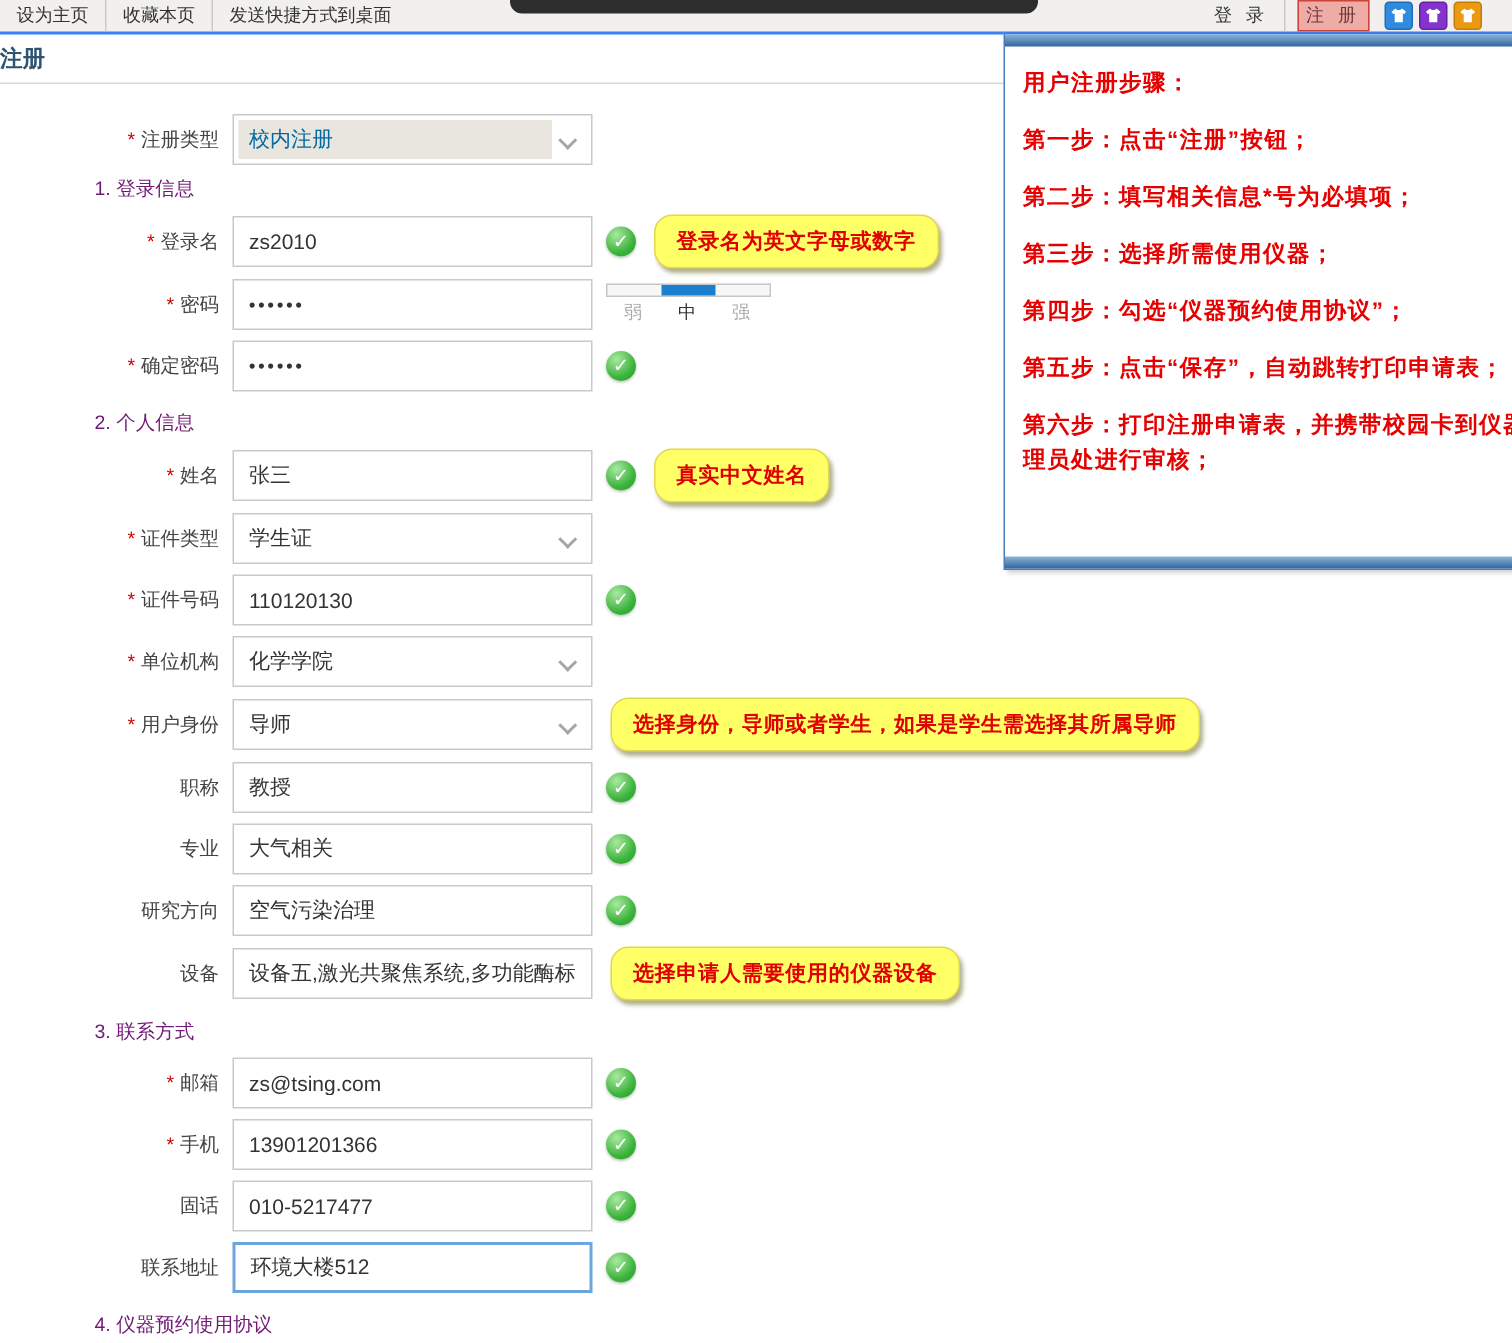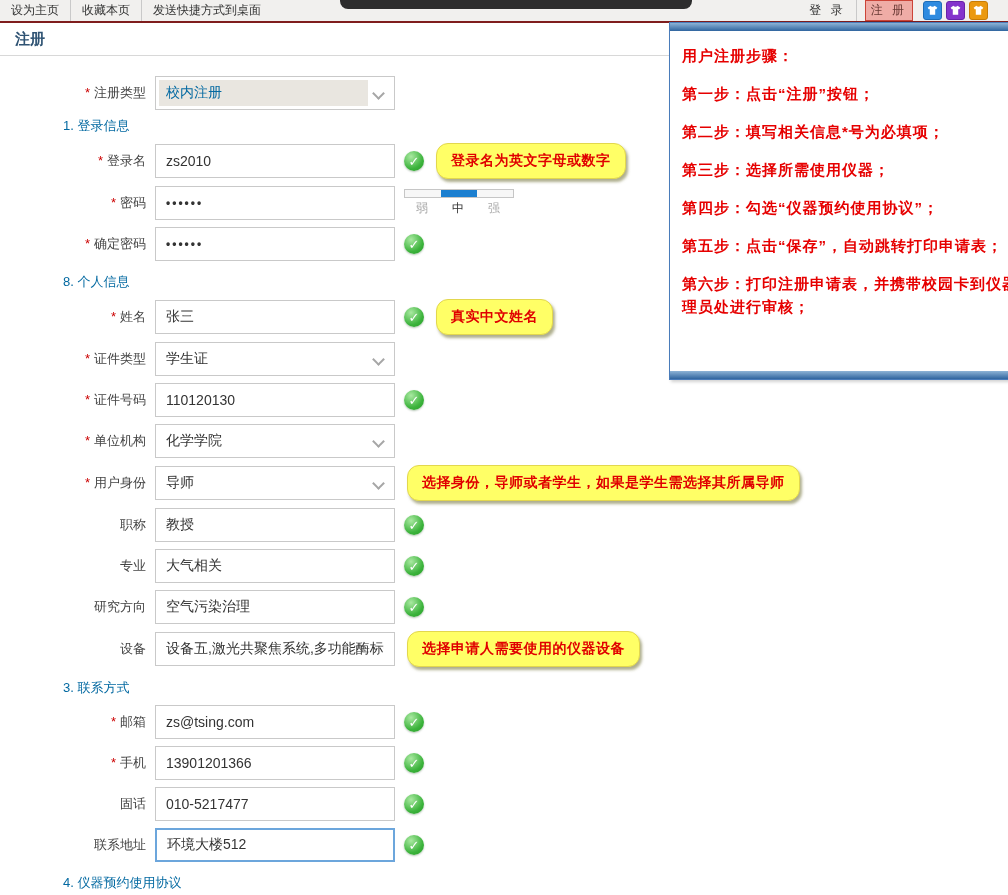--- a/index.html
+++ b/index.html
@@ -4,21 +4,21 @@
 <style>
   html,body { margin:0; padding:0; }
   body {
     width:1008px; height:895px; overflow:hidden; position:relative;
     background:#ffffff;
     font-family:"Liberation Sans","DejaVu Sans",sans-serif;
     color:#333;
   }
   
   .topbar {
-    height:21px; background:#f1f0ee; border-bottom:2px solid #7f1d1d;
+    height:21px; background:#f1f0ee; border-bottom:2px solid #3b82f6;
     display:flex; align-items:center; justify-content:space-between;
     font-size:12px; color:#333; position:relative; z-index:2;
   }
   .topbar-left { display:flex; align-items:center; height:100%; }
   .top-link { padding:0 11px; border-right:1px solid #c9c9c9; cursor:pointer; line-height:21px; }
   .top-link:last-child { border-right:none; }
   .topbar-right { display:flex; align-items:center; height:100%; padding-right:20px; }
   .login-link { padding:0 10px; letter-spacing:3px; border-right:1px solid #c9c9c9; line-height:21px; }
   .register-link {
     margin:0 6px 0 8px; padding:1px 5px; letter-spacing:3px;
@@ -33,27 +33,27 @@
   .skin-purple { background:#8433cc; border:1px solid #6722a8; }
   .skin-orange { background:#eb9910; border:1px solid #c87c05; }
   
   .black-bar {
     position:absolute; left:340px; top:0; width:352px; height:9px;
     background:#2d2d2d; border-radius:0 0 8px 8px; z-index:3;
   }
   
   .title-bar {
     height:32px; border-bottom:1px solid #d8d8d8; background:#fff;
-    display:flex; align-items:center; padding-left:15px;
+    display:flex; align-items:center; 
   }
   .page-title { color:#2f5373; font-size:15px; font-weight:bold; }
   
   .form-area { position:relative; padding-top:20px; }
   .sec {
-    margin:12px 0 8px 63px; font-size:13px; color:#0369a1; height:18px; line-height:18px;
+    margin:12px 0 8px 63px; font-size:13px; color:#701a75; height:18px; line-height:18px;
   }
   .sec.first { margin-top:4px; }
   .row { display:flex; align-items:center; margin-bottom:7px; }
   .lbl {
     width:155px; flex:0 0 155px; text-align:right; padding-right:9px;
     font-size:13px; color:#444; box-sizing:border-box; white-space:nowrap;
   }
   .req { color:#cc0000; margin-right:4px; font-size:13px; }
   .inp {
     width:240px; height:34px; box-sizing:border-box;
@@ -181,21 +181,21 @@
       </div>
     </div>
   </div>
 
   <div class="row">
     <div class="lbl"><span class="req">*</span><span>确定密码</span></div>
     <input class="inp pwd" type="text" value="••••••" style="">
     <span class="check">✓</span>
   </div>
 
-  <div class="sec">8. 个人信息</div>
+  <div class="sec">2. 个人信息</div>
 
   <div class="row">
     <div class="lbl"><span class="req">*</span><span>姓名</span></div>
     <input class="inp" type="text" value="张三" style="">
     <span class="check">✓</span>
     <div class="tip">真实中文姓名</div>
   </div>
 
   <div class="row">
     <div class="lbl"><span class="req">*</span><span>证件类型</span></div>

